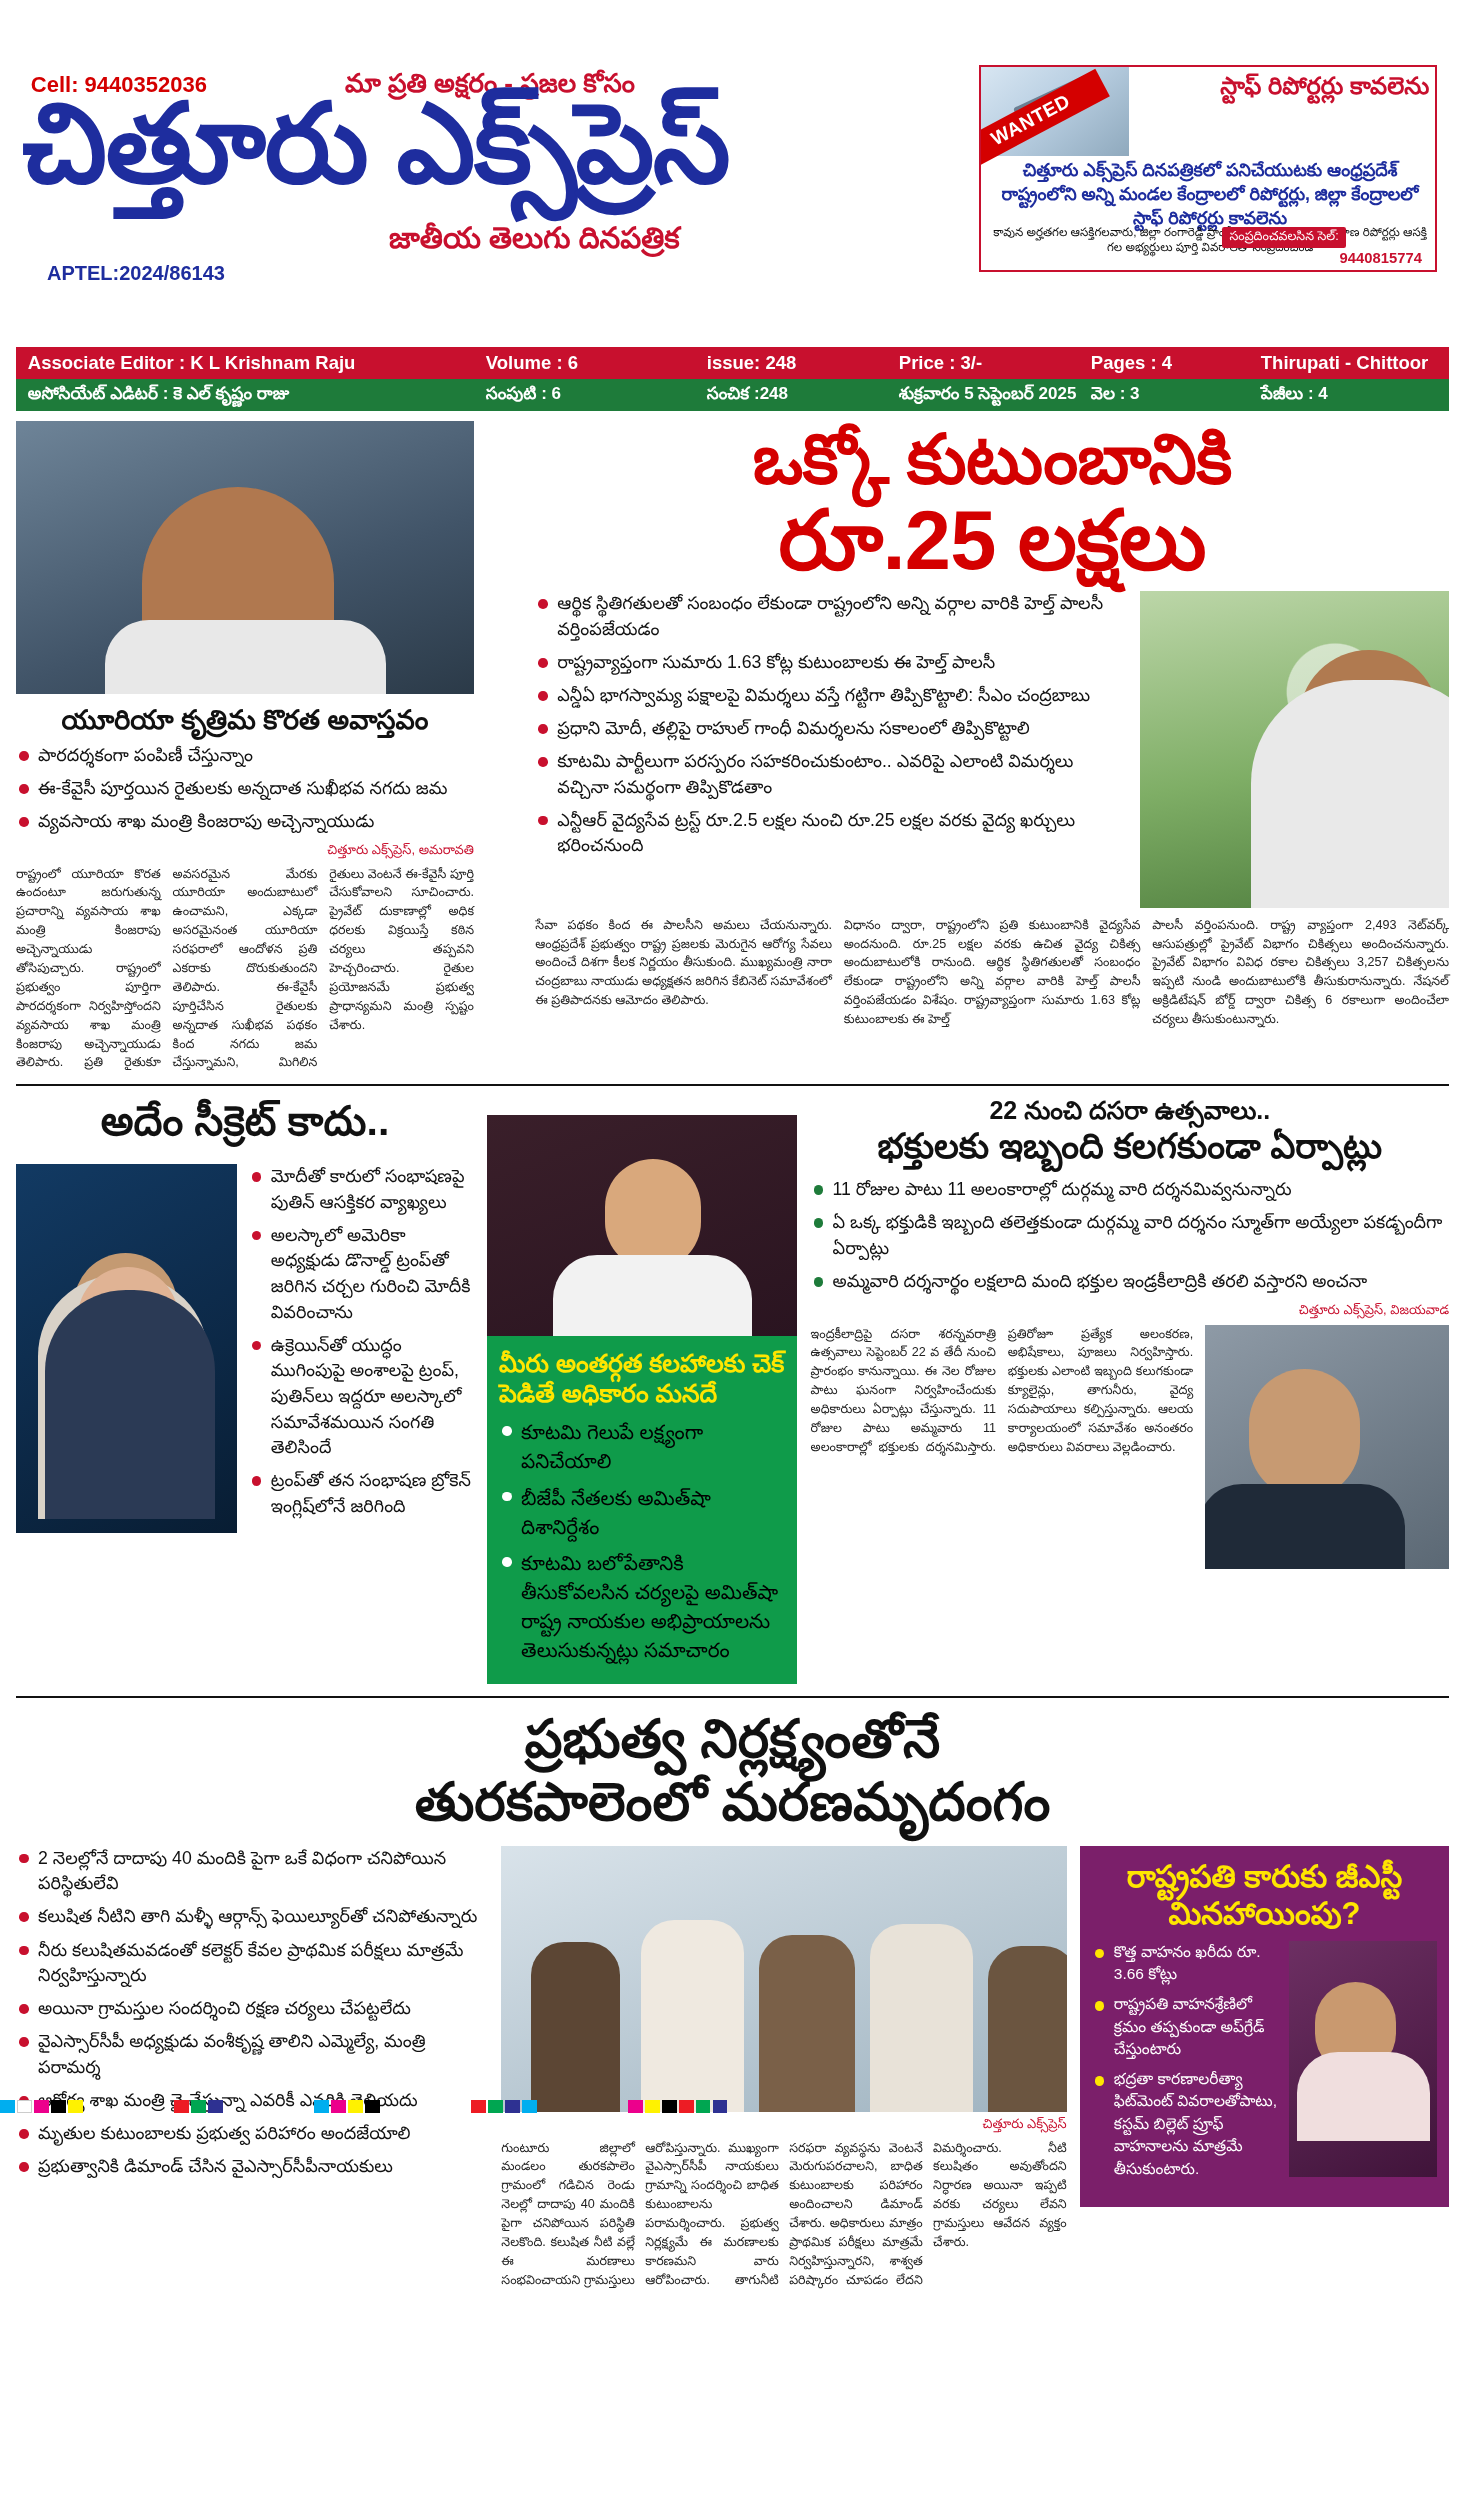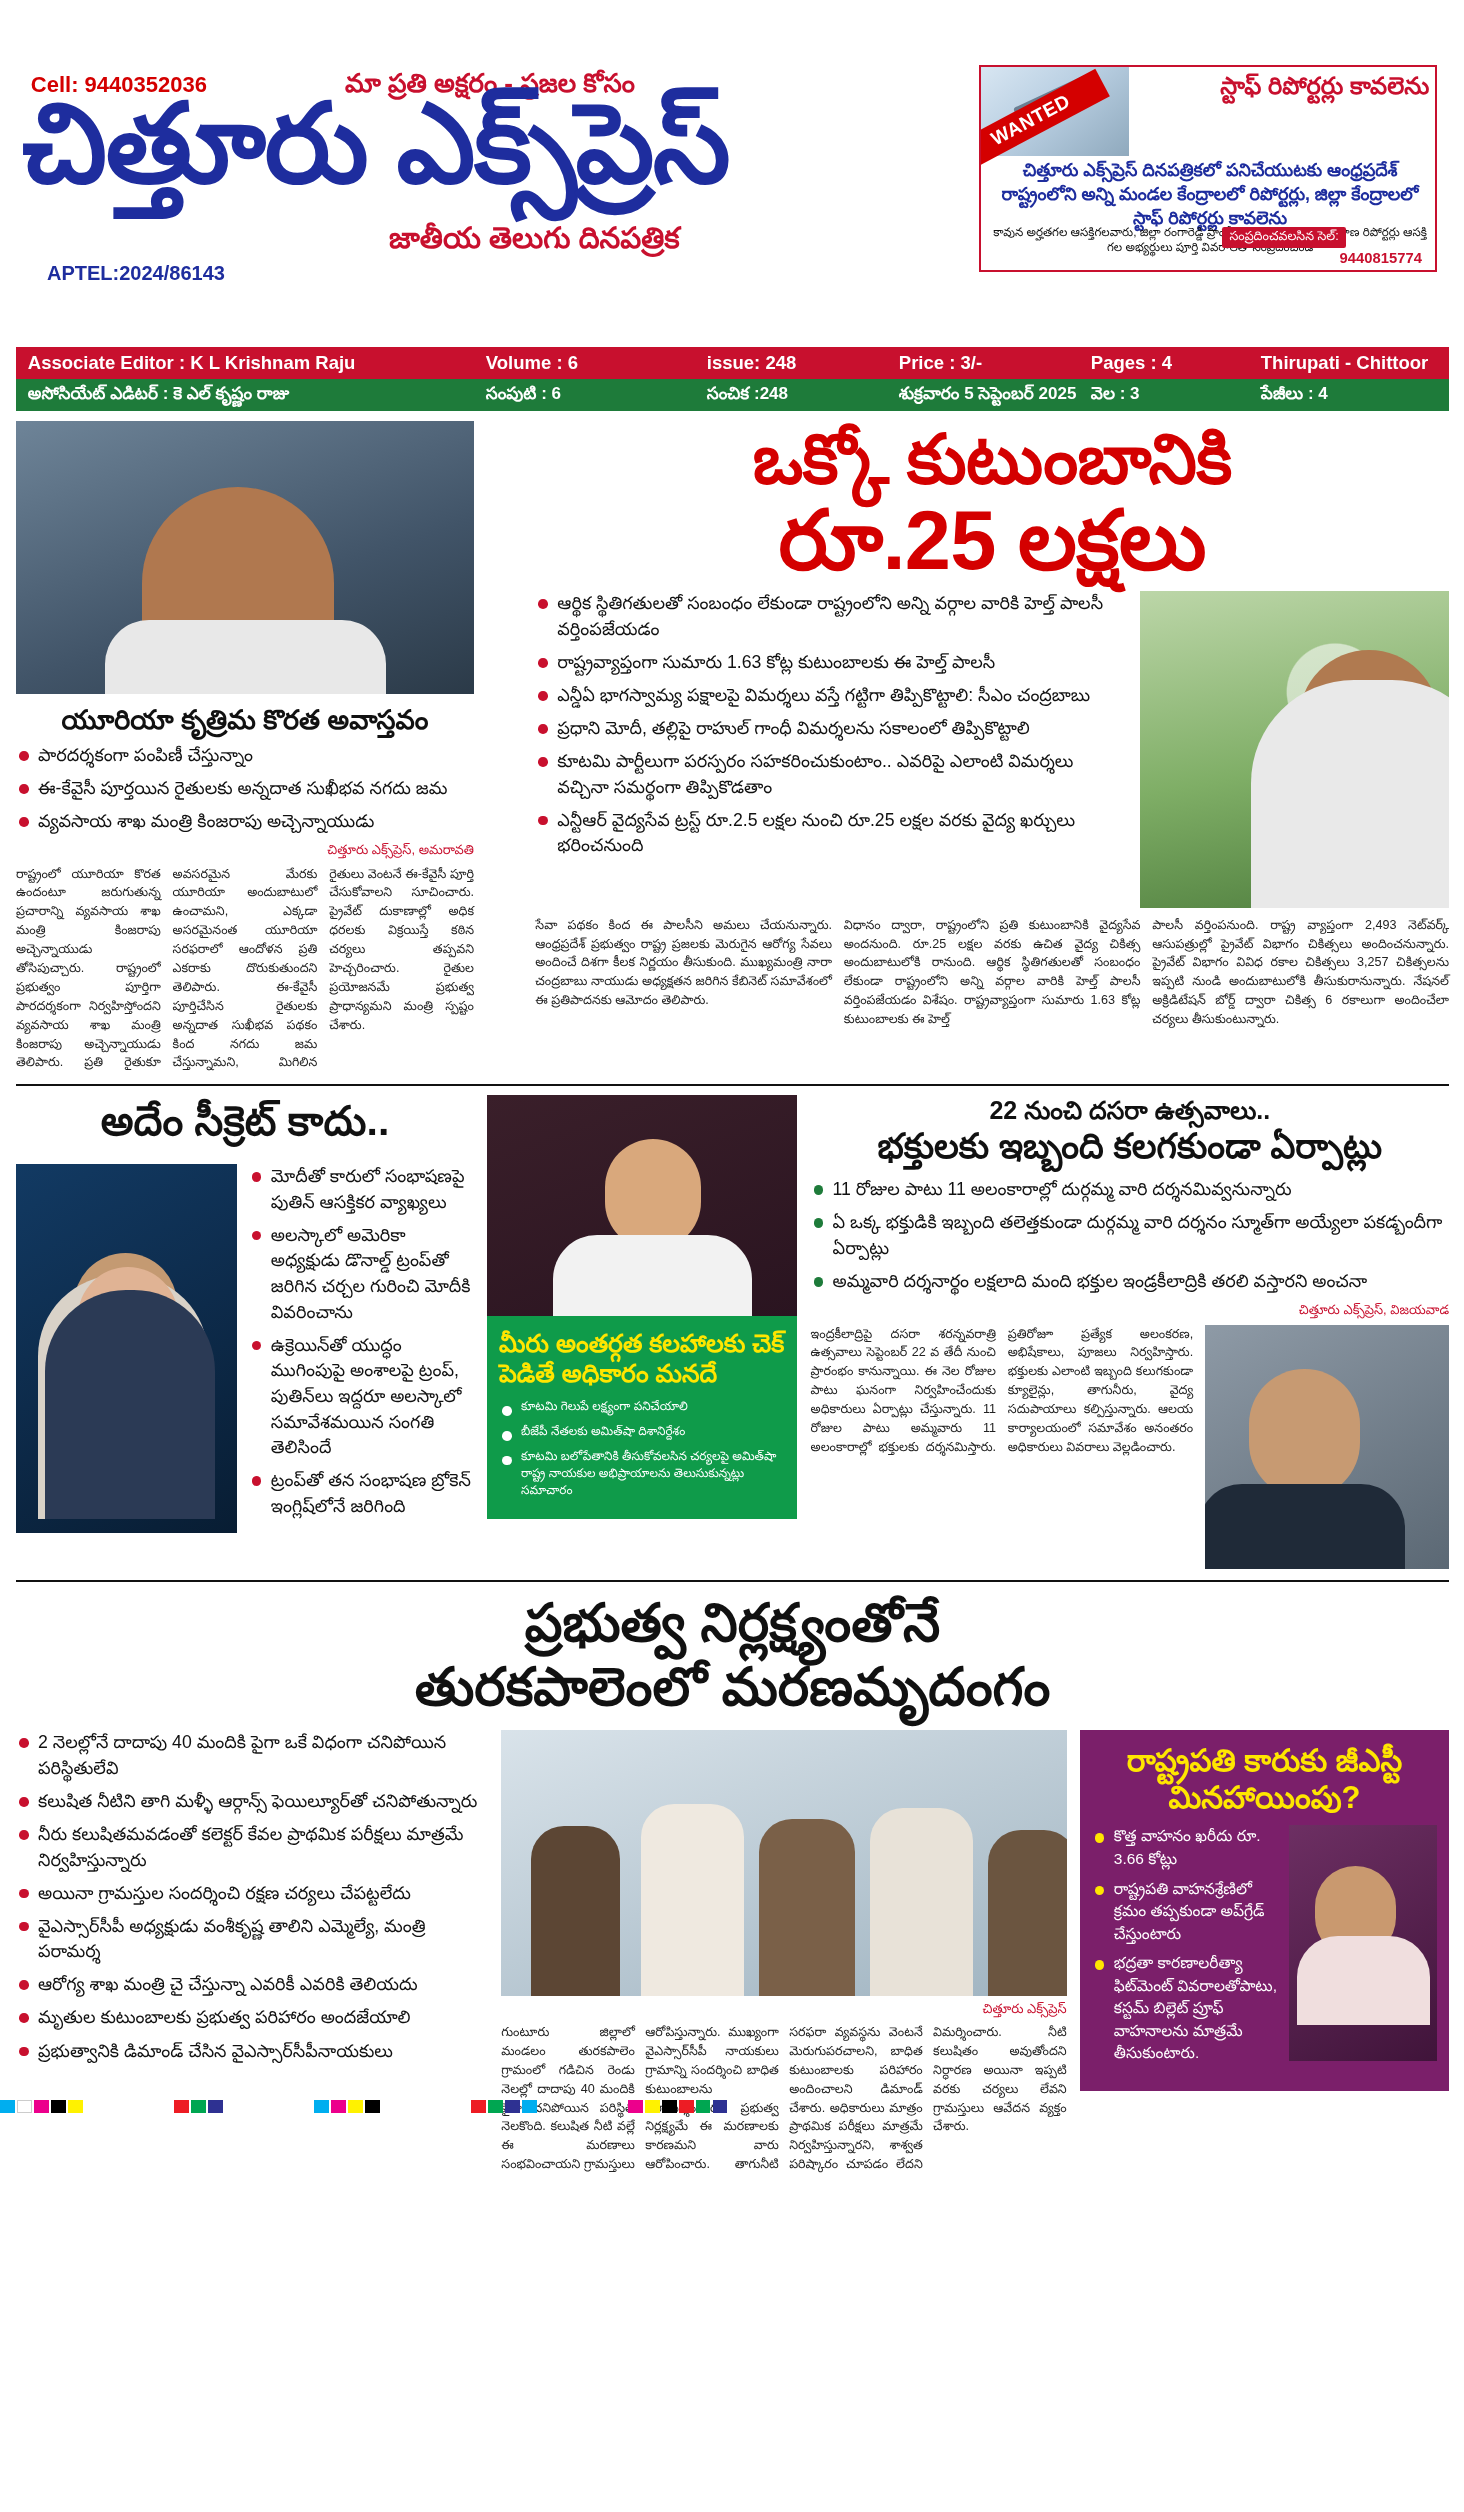--- a/index.html
+++ b/index.html
@@ -82,37 +82,37 @@
   .lead-photo { flex:1; height:317px; position:relative; overflow:hidden; background:linear-gradient(170deg,#bcd6a8,#7fae66 55%,#4f7e3e); }
   .lead-photo .man { position:absolute; left:111px; top:89px; width:244px; height:236px; background:#e9e9e9; border-radius:103px 103px 0 0; }
   .lead-photo .face { position:absolute; left:159px; top:59px; width:140px; height:162px; background:#b07a50; border-radius:70px 70px 52px 52px; }
   .lead-photo .emblem { position:absolute; right:29.5px; top:29.5px; width:170px; height:177px; opacity:.55; background:radial-gradient(circle at 50% 40%, #fff 0 35%, transparent 36%); }
   .lead-photo .emtext { position:absolute; right:22px; top:185px; color:#fff; font-size:17.7px; font-weight:bold; opacity:.9;}
 
   hr.rule { border:0; border-top:2.2px solid #111; margin:11.8px 0 8.9px; }
 
   .mid { display:flex; gap:13.3px; }
   .mid-a { width:458px; }
-  .mid-b { width:310px; }
+  .mid-b { width:310px;margin-top:20px; }
   .mid-c { flex:1; }
 
   .mid-head { font-size:41px; font-weight:bold; text-align:center; margin:3px 0 8.9px; }
   .modi-photo { height:369px; background:linear-gradient(150deg,#123a63,#0d2b4b 50%,#081d33); position:relative; overflow:hidden; }
   .modi-photo .p1 { position:absolute; left:22px; top:111px; width:170px; height:244px; background:#d9d2c8; border-radius:81px 81px 0 0; }
   .modi-photo .p1f { position:absolute; left:58px; top:89px; width:103px; height:118px; background:#c49a72; border-radius:52px; }
   .modi-photo .p2 { position:absolute; right:22px; top:126px; width:170px; height:229px; background:#2b3a55; border-radius:81px 81px 0 0; }
   .modi-photo .p2f { position:absolute; right:59px; top:103px; width:100px; height:114px; background:#e0b394; border-radius:52px; }
 
   .amit-photo { height:221px; background:linear-gradient(160deg,#3a1f2a,#2a1420); position:relative; overflow:hidden; }
   .amit-photo .f { position:absolute; left:118px; top:44px; width:96px; height:111px; background:#d9a87c; border-radius:48px; }
   .amit-photo .b { position:absolute; left:66px; top:140px; width:199px; height:96px; background:#f2f2f2; border-radius:44px 44px 0 0; }
 
   .green-box { background:#0f9b4a; color:#fff; padding:11.8px; }
   .green-box .gh { font-size:25px; font-weight:bold; color:#ffe600; line-height:1.2; margin-bottom:10.3px; }
-  .green-box ul.bullets li { color:#ffffff; font-size:12px; }
+  .green-box ul.bullets li { color:#000000; font-size:20px; }
 
   .dasara-head { font-size:35px; font-weight:bold; text-align:center; line-height:1.2; margin-bottom:10.3px; }
   .dasara-head .small { font-size:25px; display:block; }
 
   .man-photo { height:244px; background:linear-gradient(150deg,#8e9aa6,#5b6874); position:relative; overflow:hidden; }
   .man-photo .f { position:absolute; right:89px; top:44px; width:111px; height:129px; background:#c79a72; border-radius:55px; }
   .man-photo .b { position:absolute; right:44px; top:159px; width:207px; height:89px; background:#1f2a38; border-radius:44px 44px 0 0; }
 
   .bottom-head { font-size:53px; font-weight:bold; text-align:center; line-height:1.2; margin:7.4px 0 11.8px; }
 

